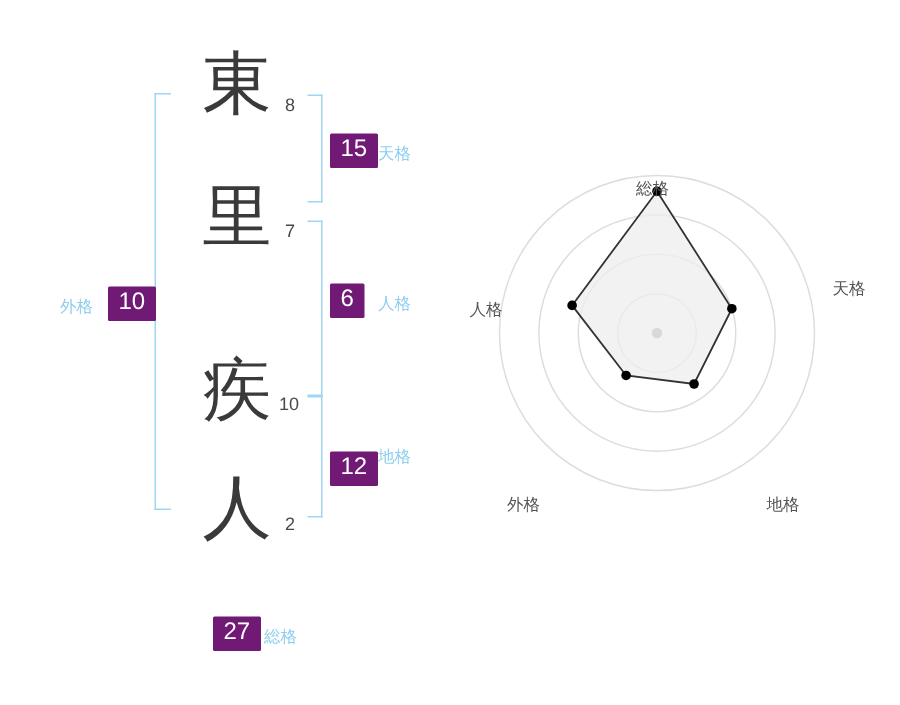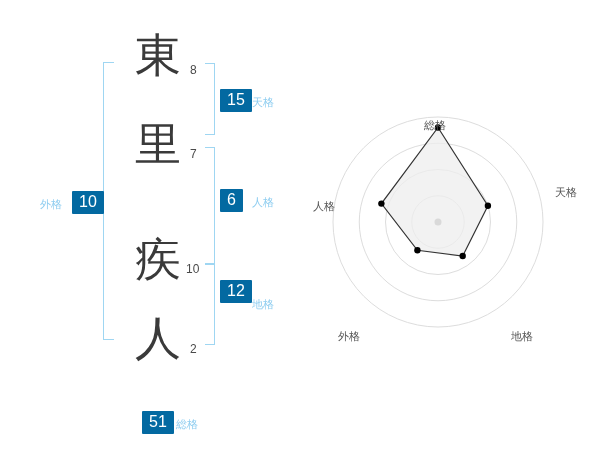--- a/index.html
+++ b/index.html
@@ -39,21 +39,21 @@
     width: 56px;
   }
   .stroke-num {
     position: absolute;
     font-size: 12px;
     color: #4a4a4a;
     font-family: "Liberation Sans", sans-serif;
   }
   .badge {
     position: absolute;
-    background: #0369a1;
+    background: #701a75;
     color: #ffffff;
     font-size: 16px;
     font-family: "Liberation Sans", sans-serif;
     padding: 3px 7px 4px 7px;
     line-height: 1;
     border-radius: 1px;
   }
   .badge-label {
     position: absolute;
     font-size: 11px;
@@ -116,24 +116,24 @@
 
     <div class="bracket" style="left:205px; top:63px; width:9px; height:70px;"></div>
     <div class="badge" style="left:220px; top:89px;">15</div>
     <div class="badge-label" style="left:252px; top:97px;">天格</div>
 
     <div class="bracket" style="left:205px; top:147px; width:9px; height:116px;"></div>
     <div class="badge" style="left:220px; top:189px;">6</div>
     <div class="badge-label" style="left:252px; top:197px;">人格</div>
 
     <div class="bracket" style="left:205px; top:263px; width:9px; height:80px;"></div>
-    <div class="badge" style="left:220px; top:280px;">12</div>
+    <div class="badge" style="left:220px; top:301px;">12</div>
     <div class="badge-label" style="left:252px; top:299px;">地格</div>
 
-    <div class="badge" style="left:142px; top:411px;">51</div>
+    <div class="badge" style="left:142px; top:411px;">27</div>
     <div class="badge-label" style="left:176px; top:419px;">総格</div>
   </div>
 
   <div class="radar-panel">
     <svg id="radar-svg" width="300" height="470" viewBox="0 0 300 470">
         <circle cx="138" cy="222" r="105" fill="none" stroke="#dddddd" stroke-width="1"></circle>
         <circle cx="138" cy="222" r="78.75" fill="none" stroke="#dddddd" stroke-width="1"></circle>
         <circle cx="138" cy="222" r="52.5" fill="none" stroke="#dddddd" stroke-width="1"></circle>
         <circle cx="138" cy="222" r="26.25" fill="none" stroke="#dddddd" stroke-width="1"></circle>
         <polygon points="138.0,127.5 187.9,205.8 162.7,256.0 117.4,250.3 81.4,203.6" fill="#eeeeee" fill-opacity="0.75" stroke="#333333" stroke-width="1.2"></polygon>

